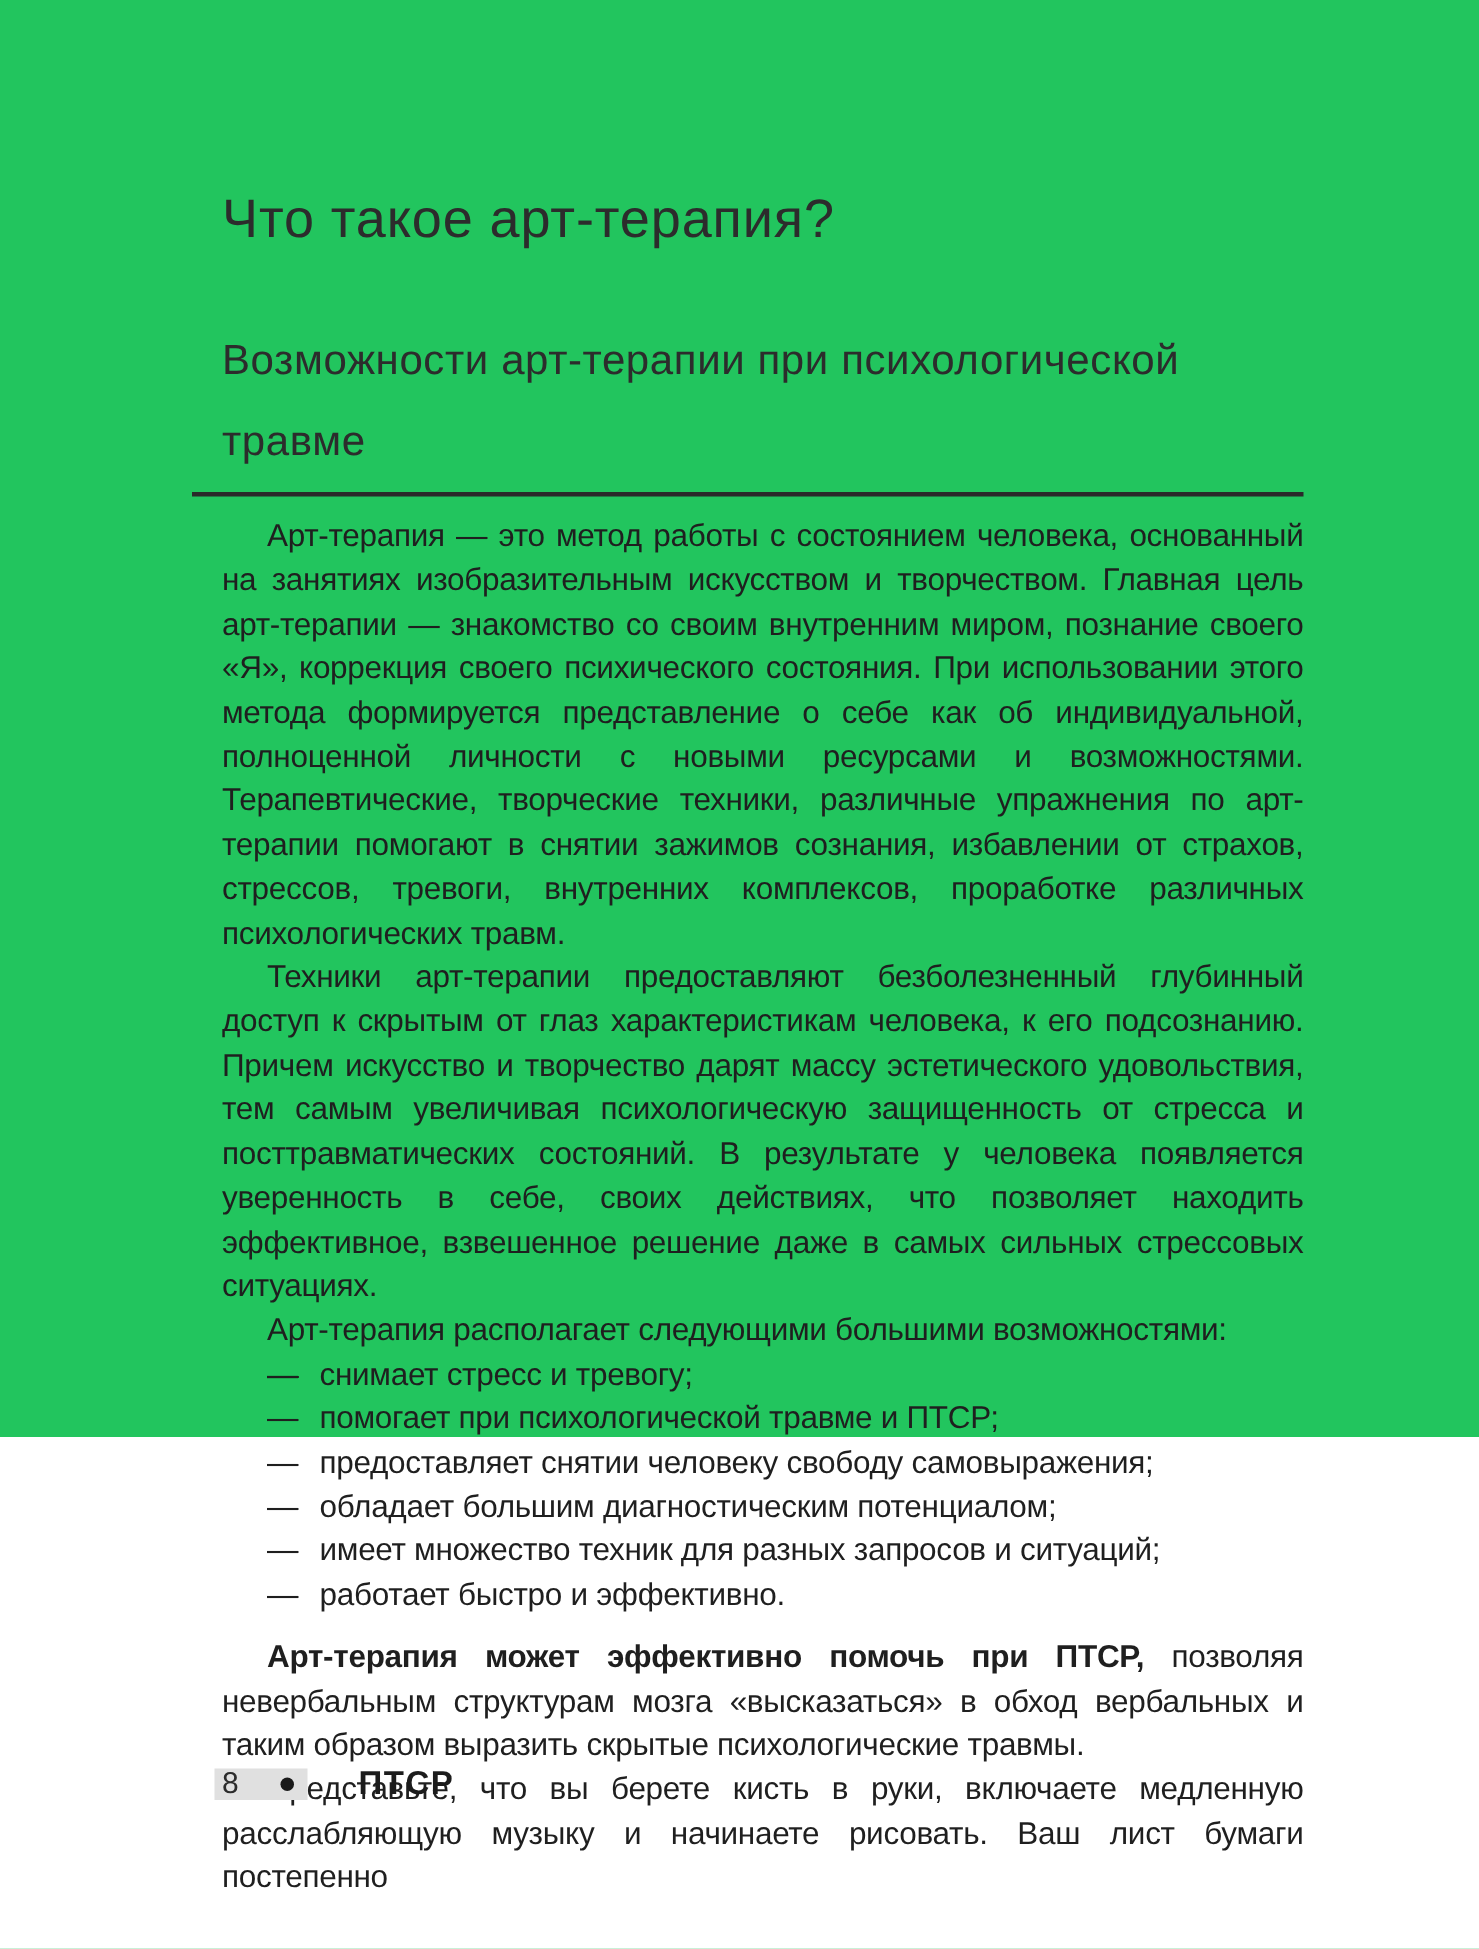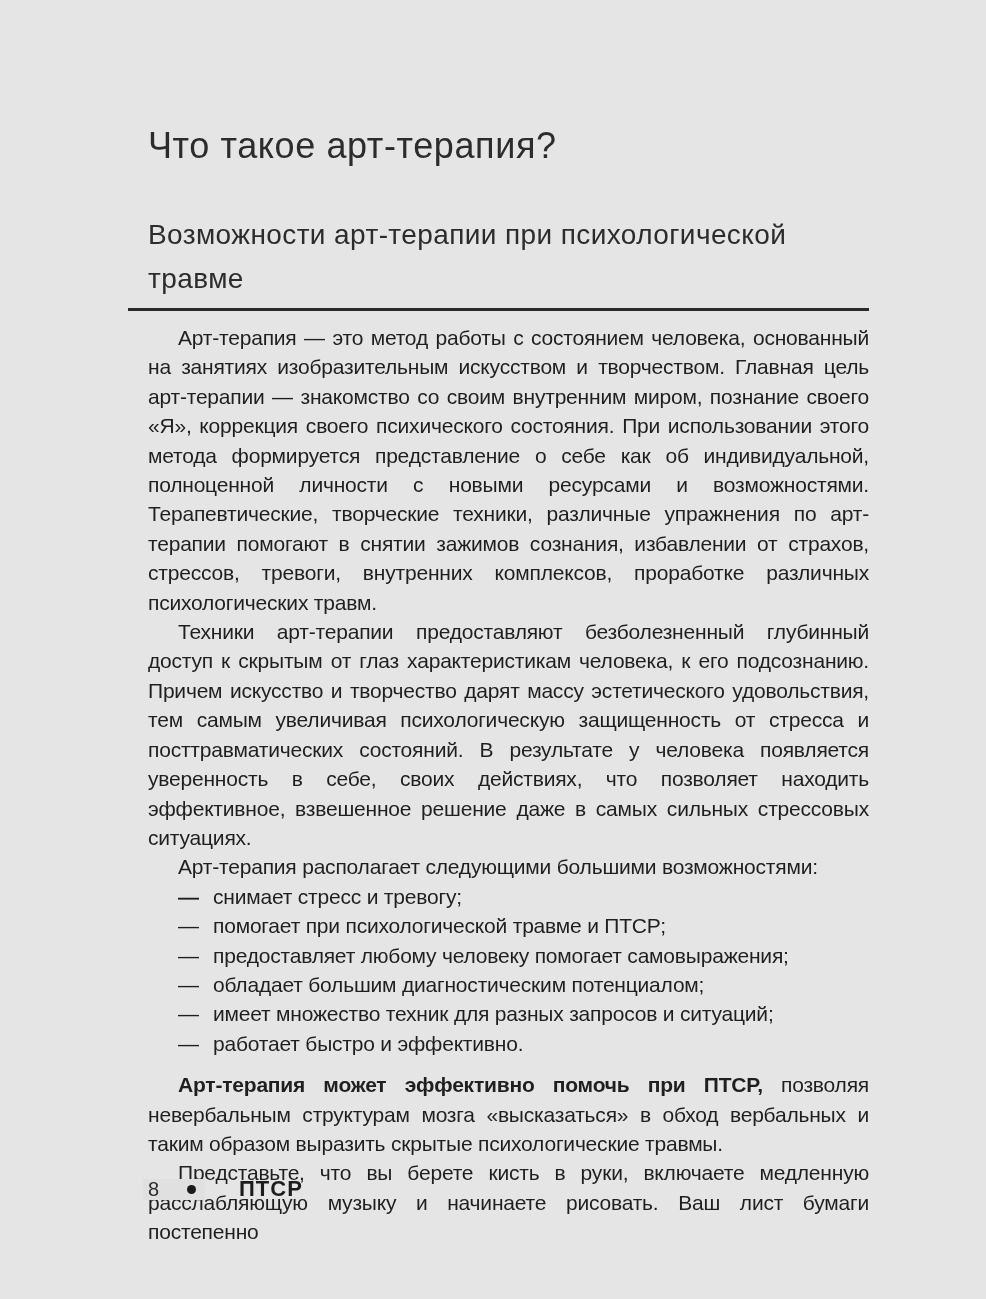--- a/index.html
+++ b/index.html
@@ -6,22 +6,22 @@
   html, body { background: #ffffff; }
   body {
     width: 986px;
     height: 1299px;
     font-family: "Liberation Sans", "DejaVu Sans", sans-serif;
     color: #1f1f1f;
     overflow: hidden;
   }
   .page {
     width: 986px;
-    height: 1299px;
-    background: #e5e5e5;
+    height: 958px;
+    background: #22c55e;
     position: relative;
   }
   .content {
     position: absolute;
     left: 148px;
     top: 0;
     width: 721px;
   }
   
   .chapter-title {
@@ -35,21 +35,21 @@
   .section-heading-block {
     margin-left: -20px;
     padding-left: 20px;
     padding-bottom: 7px;
     border-bottom: 3px solid #2a2a2a;
   }
   .section-1-heading-block { margin-top: 47px; }
   .section-2-heading-block { margin-top: 27px; }
   .section-heading {
     font-size: 28px;
-    line-height: 44px;
+    line-height: 54px;
     font-weight: 300;
     letter-spacing: 0.4px;
     color: #2c2c2c;
   }
   
   .body-text {
     margin-top: 12px;
     font-size: 21px;
     line-height: 29.4px;
     text-align: justify;
@@ -137,21 +137,21 @@
         <li>
           <span class="marker">—</span>
           <span>снимает стресс и тревогу;</span>
         </li>
         <li>
           <span class="marker">—</span>
           <span>помогает при психологической травме и ПТСР;</span>
         </li>
         <li>
           <span class="marker">—</span>
-          <span>предоставляет любому человеку помогает самовыражения;</span>
+          <span>предоставляет снятии человеку свободу самовыражения;</span>
         </li>
         <li>
           <span class="marker">—</span>
           <span>обладает большим диагностическим потенциалом;</span>
         </li>
         <li>
           <span class="marker">—</span>
           <span>имеет множество техник для разных запросов и ситуаций;</span>
         </li>
         <li>

